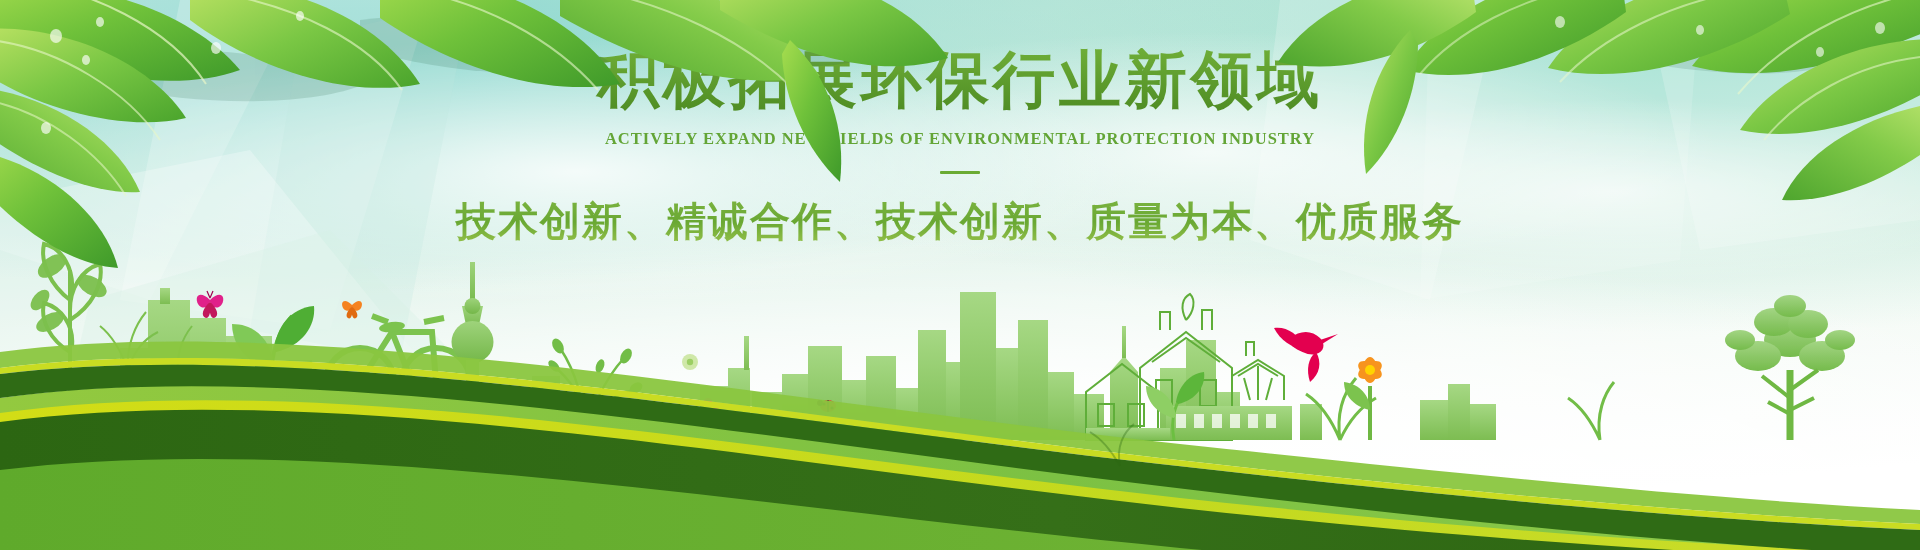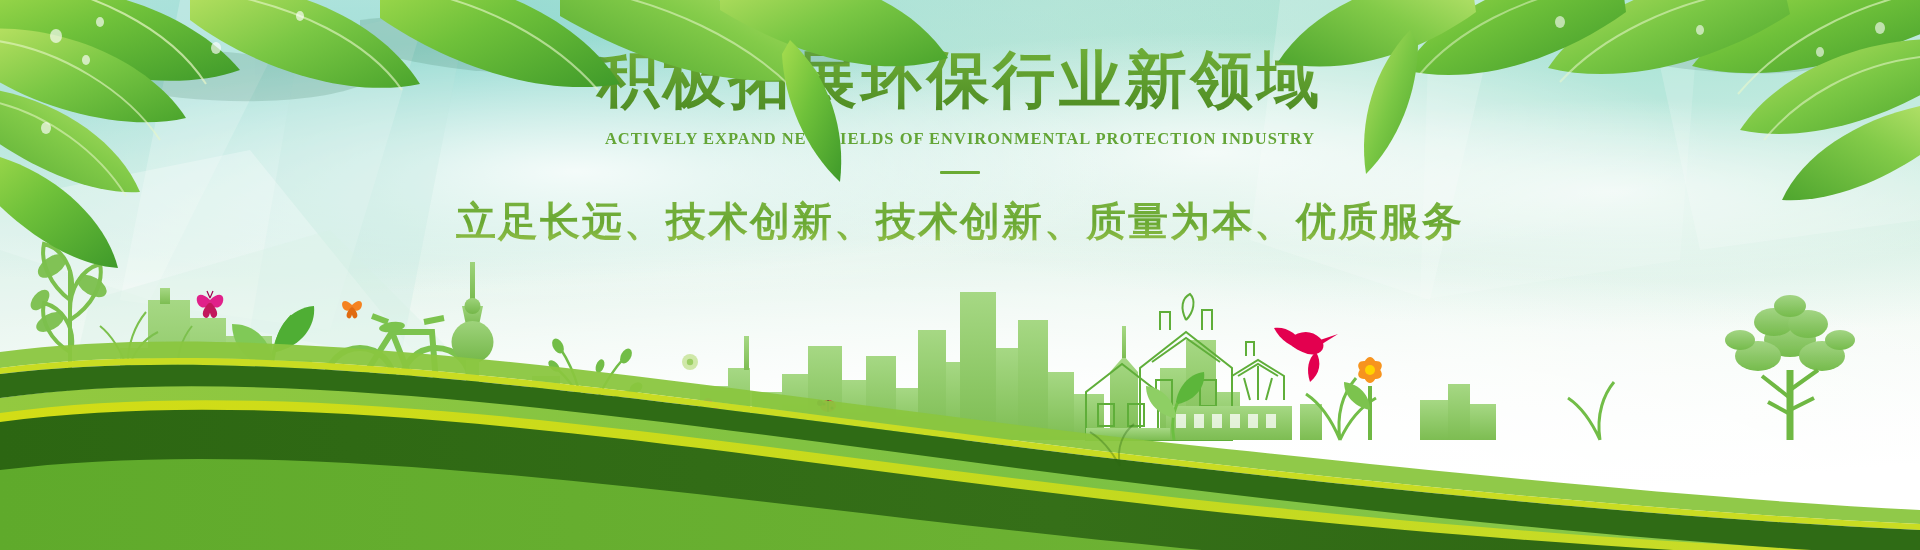--- a/index.html
+++ b/index.html
@@ -80,21 +80,21 @@
     <polygon points="1430,0 1700,0 1680,260 1420,300" fill="#ffffff" opacity=".14"></polygon>
     <polygon points="0,200 250,150 420,360 0,400" fill="#ffffff" opacity=".28"></polygon>
     <polygon points="90,300 330,230 520,420 60,430" fill="#d7f0e6" opacity=".35"></polygon>
     <polygon points="1650,20 1920,0 1920,220 1700,250" fill="#ffffff" opacity=".20"></polygon>
   </svg>
 
   <div class="text-wrap">
     <h1 class="headline">积极拓展环保行业新领域</h1>
     <div class="subline">ACTIVELY EXPAND NEW FIELDS OF ENVIRONMENTAL PROTECTION INDUSTRY</div>
     <div class="divider"></div>
-    <h2 class="slogan">立足长远、技术创新、技术创新、质量为本、优质服务</h2>
+    <h2 class="slogan">技术创新、精诚合作、技术创新、质量为本、优质服务</h2>
   </div>
 
   <svg class="art z-city" viewBox="0 0 1920 550" preserveAspectRatio="none">
     <defs>
       <linearGradient id="cityG" x1="0" y1="0" x2="0" y2="1">
         <stop offset="0%" stop-color="#a6d884"></stop>
         <stop offset="100%" stop-color="#7dbd52"></stop>
       </linearGradient>
       <linearGradient id="cityG2" x1="0" y1="0" x2="0" y2="1">
         <stop offset="0%" stop-color="#9ed37b"></stop>

